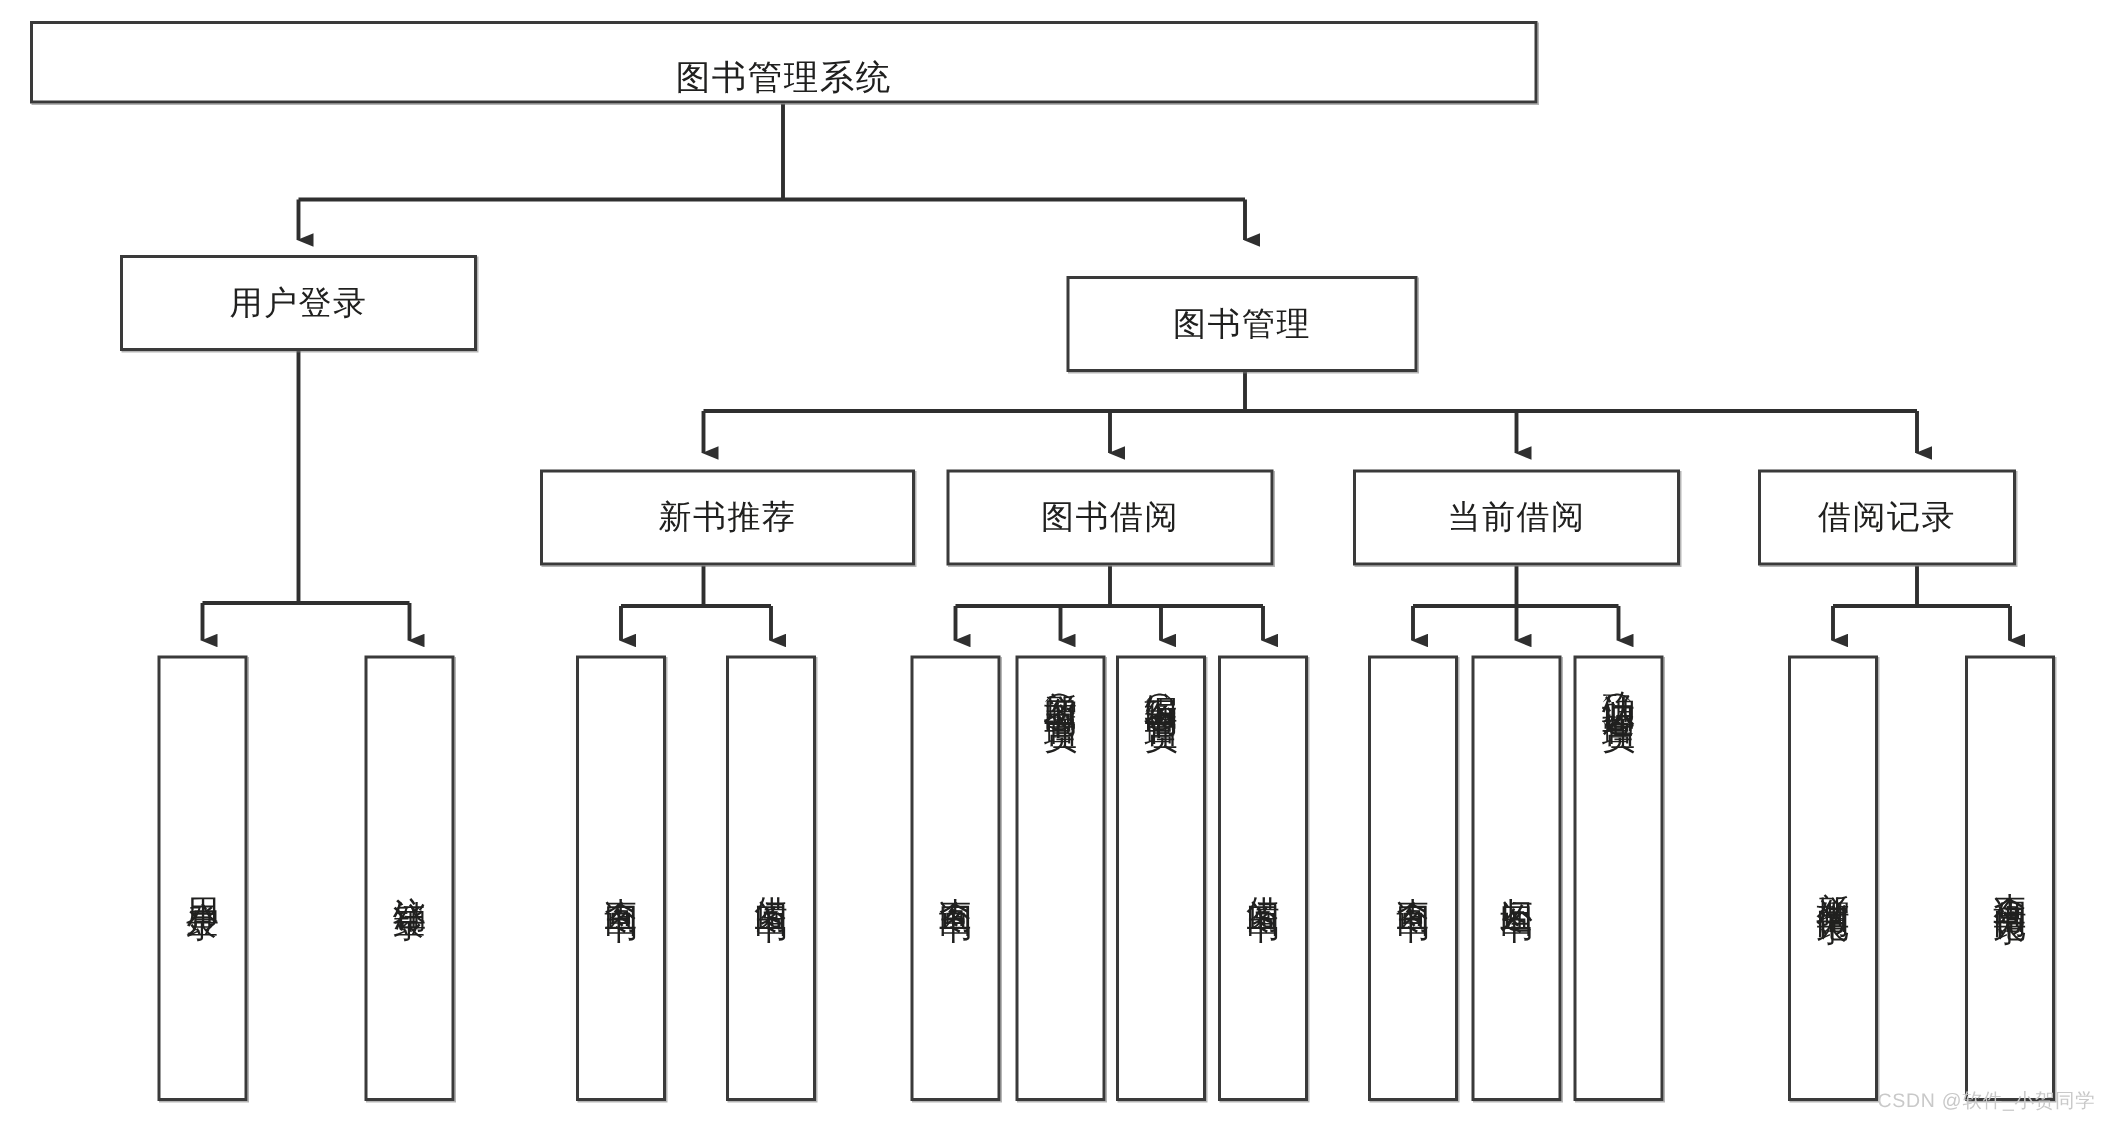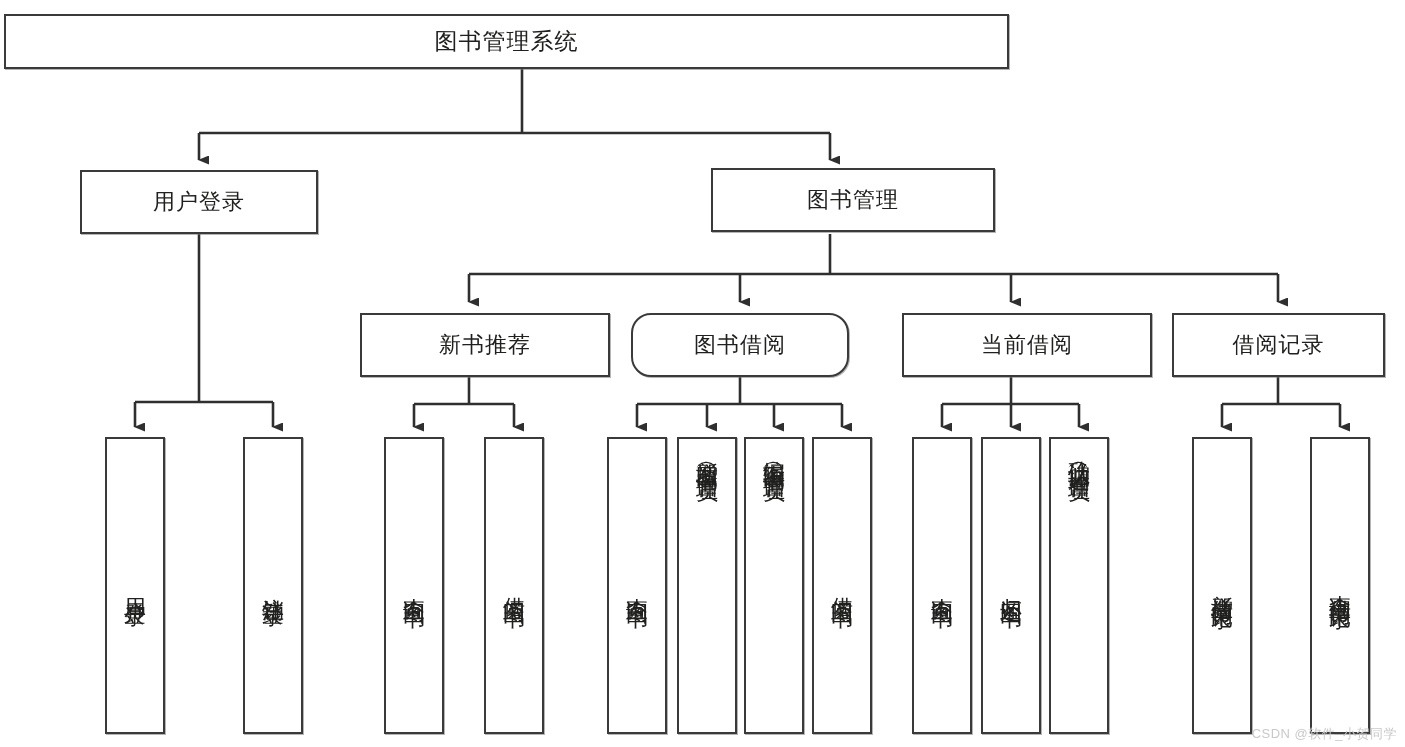--- a/index.html
+++ b/index.html
@@ -125,41 +125,41 @@
       <path d="M1011,404 L1011,427" marker-end="url(#arrow)"></path>
       <path d="M1079,404 L1079,427" marker-end="url(#arrow)"></path>
 
       <path d="M1278,377 L1278,404"></path>
       <path d="M1222,404 L1340,404"></path>
       <path d="M1222,404 L1222,427" marker-end="url(#arrow)"></path>
       <path d="M1340,404 L1340,427" marker-end="url(#arrow)"></path>
     </g>
   </svg>
 
-  <div class="node node-root" style="left:4px; top:14px; width:1005px; height:55px;">
+  <div class="node node-root" style="left:20px; top:14px; width:1005px; height:55px;align-items:flex-end;">
     <span class="node-h">图书管理系统</span>
   </div>
 
   <div class="node" style="left:80px; top:170px; width:238px; height:64px;">
     <span class="node-h">用户登录</span>
   </div>
-  <div class="node" style="left:711px; top:168px; width:284px; height:64px;">
+  <div class="node" style="left:711px; top:184px; width:234px; height:64px;">
     <span class="node-h">图书管理</span>
   </div>
 
   <div class="node" style="left:360px; top:313px; width:250px; height:64px;">
     <span class="node-h">新书推荐</span>
   </div>
-  <div class="node" style="left:631px; top:313px; width:218px; height:64px;border-radius:20px;">
+  <div class="node" style="left:631px; top:313px; width:218px; height:64px;">
     <span class="node-h">图书借阅</span>
   </div>
-  <div class="node" style="left:902px; top:313px; width:250px; height:64px;">
+  <div class="node" style="left:902px; top:313px; width:218px; height:64px;">
     <span class="node-h">当前借阅</span>
   </div>
-  <div class="node" style="left:1172px; top:313px; width:213px; height:64px;">
+  <div class="node" style="left:1172px; top:313px; width:172px; height:64px;">
     <span class="node-h">借阅记录</span>
   </div>
 
   <div class="node leaf center-text" style="left:105px; top:437px; width:60px; height:297px;">
     <span class="node-v">用户登录</span>
   </div>
   <div class="node leaf center-text" style="left:243px; top:437px; width:60px; height:297px;">
     <span class="node-v">注销登录</span>
   </div>
 

